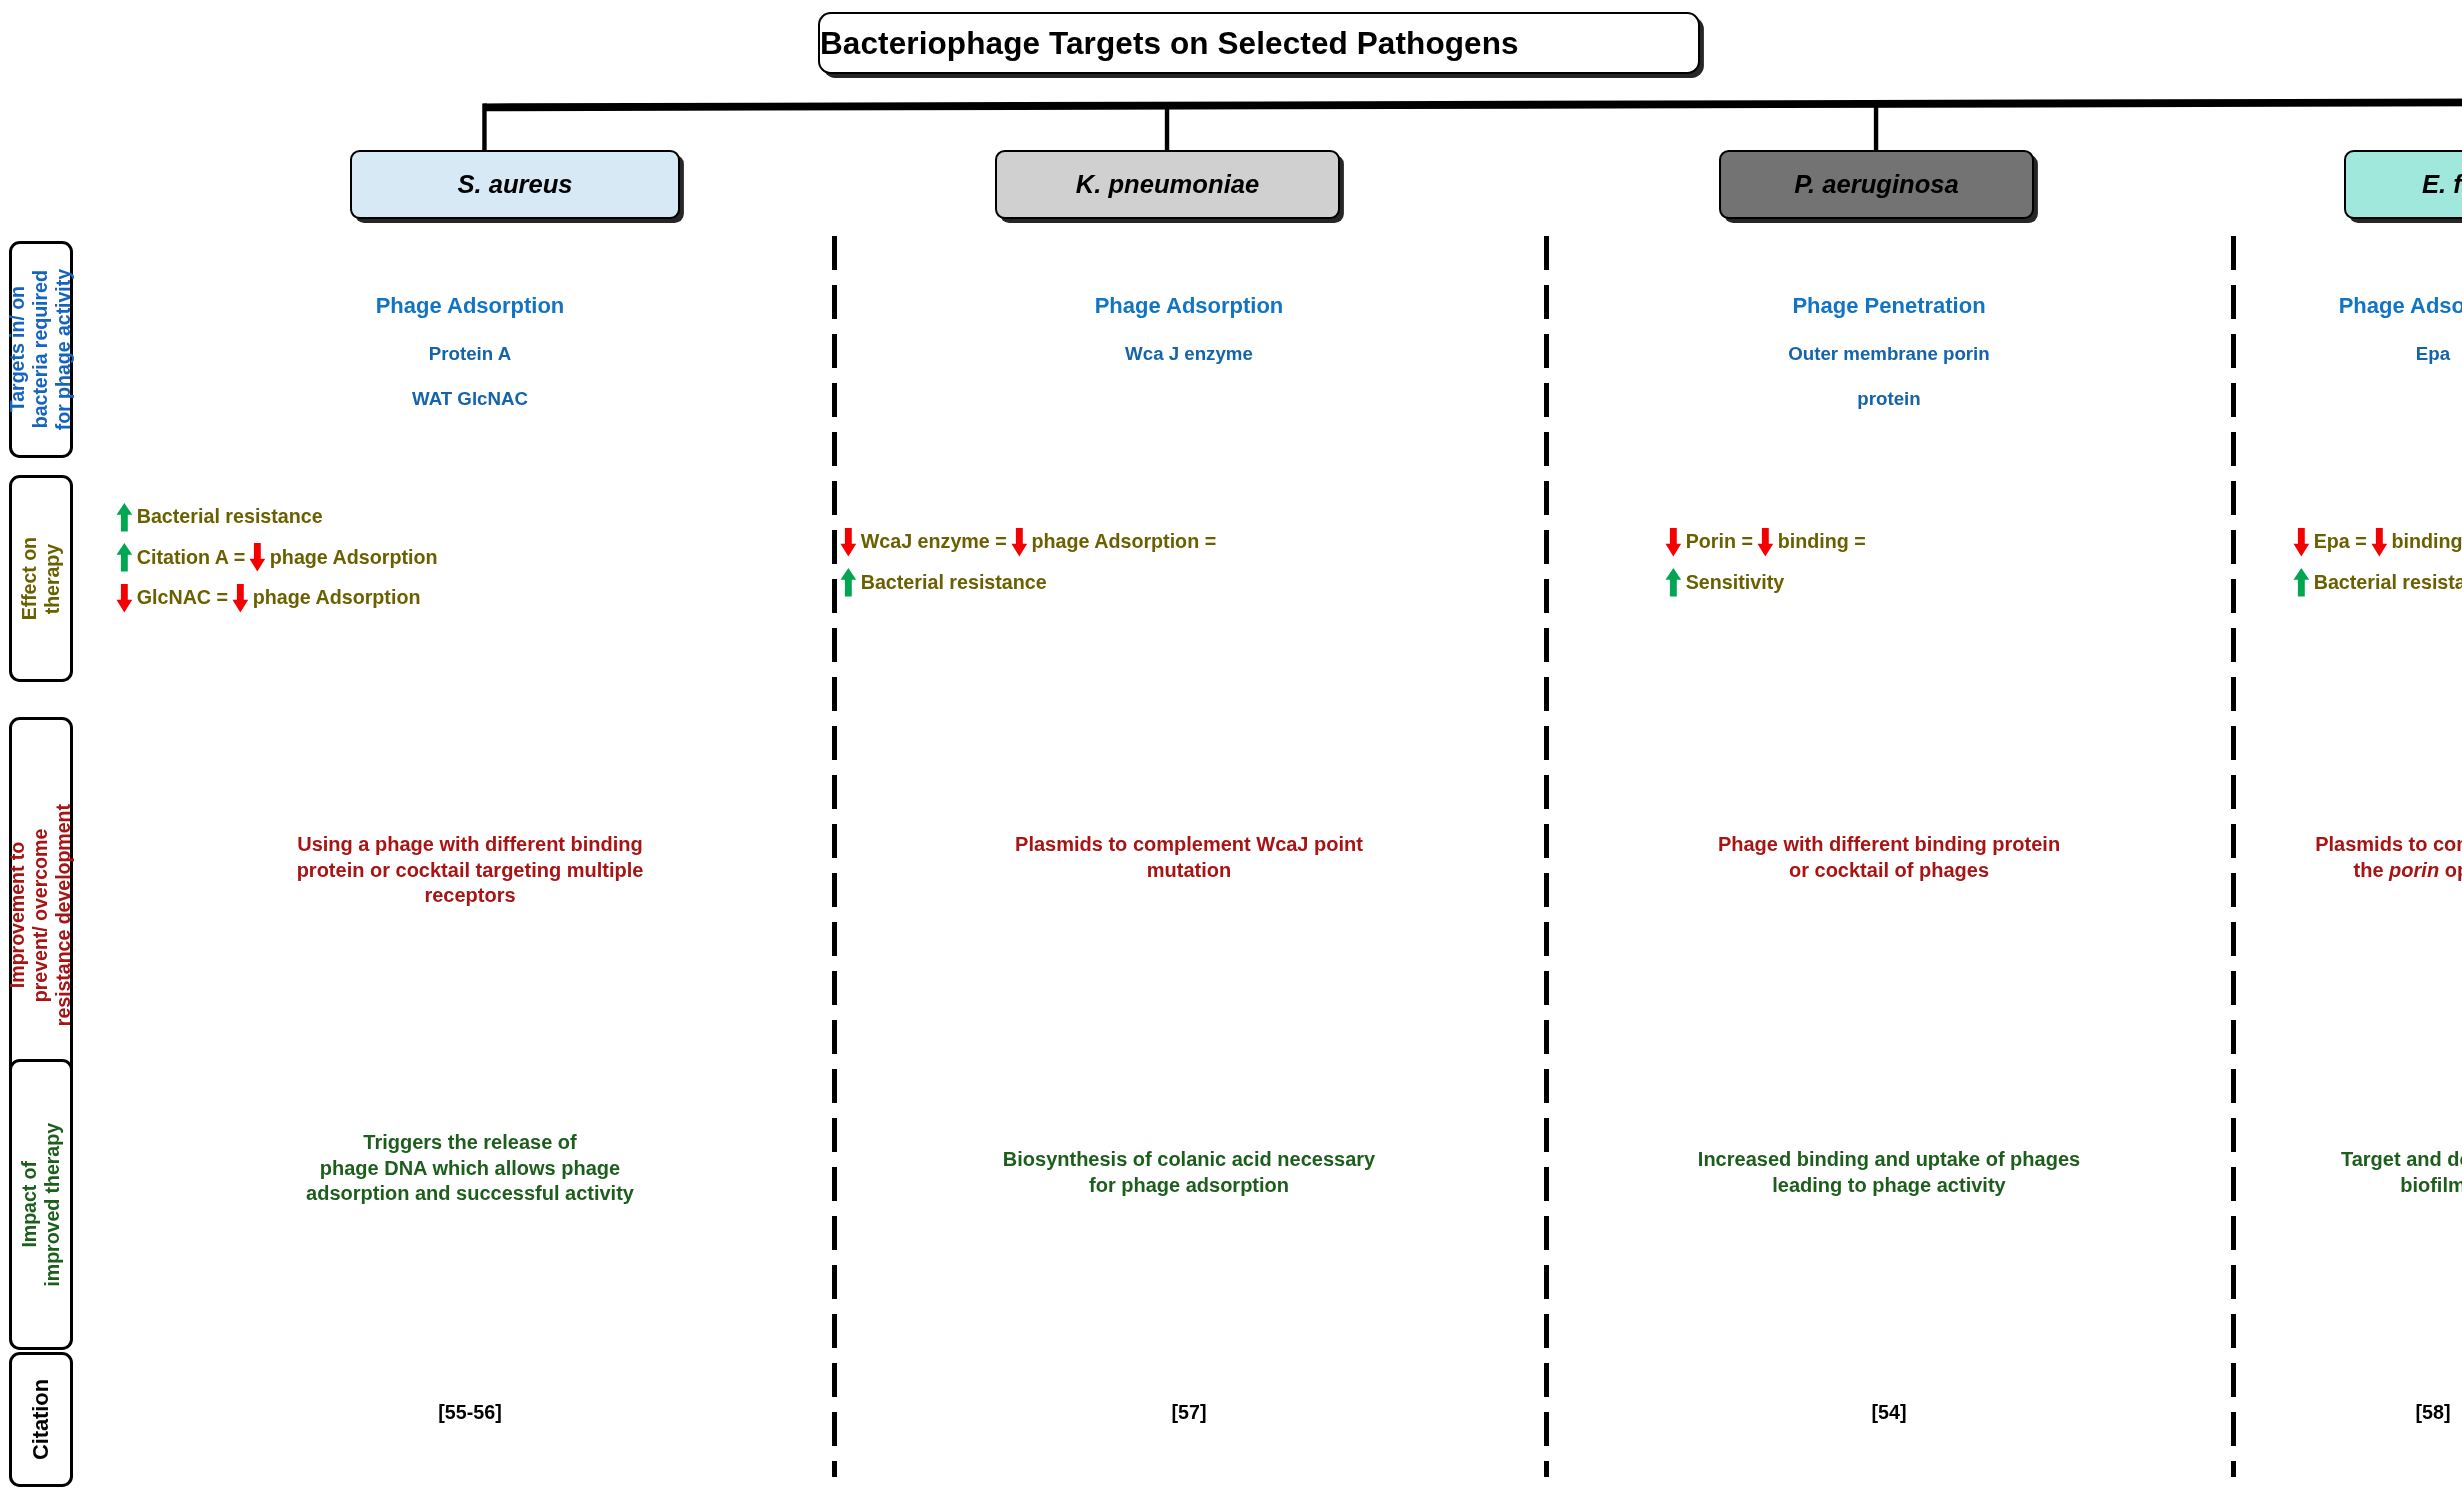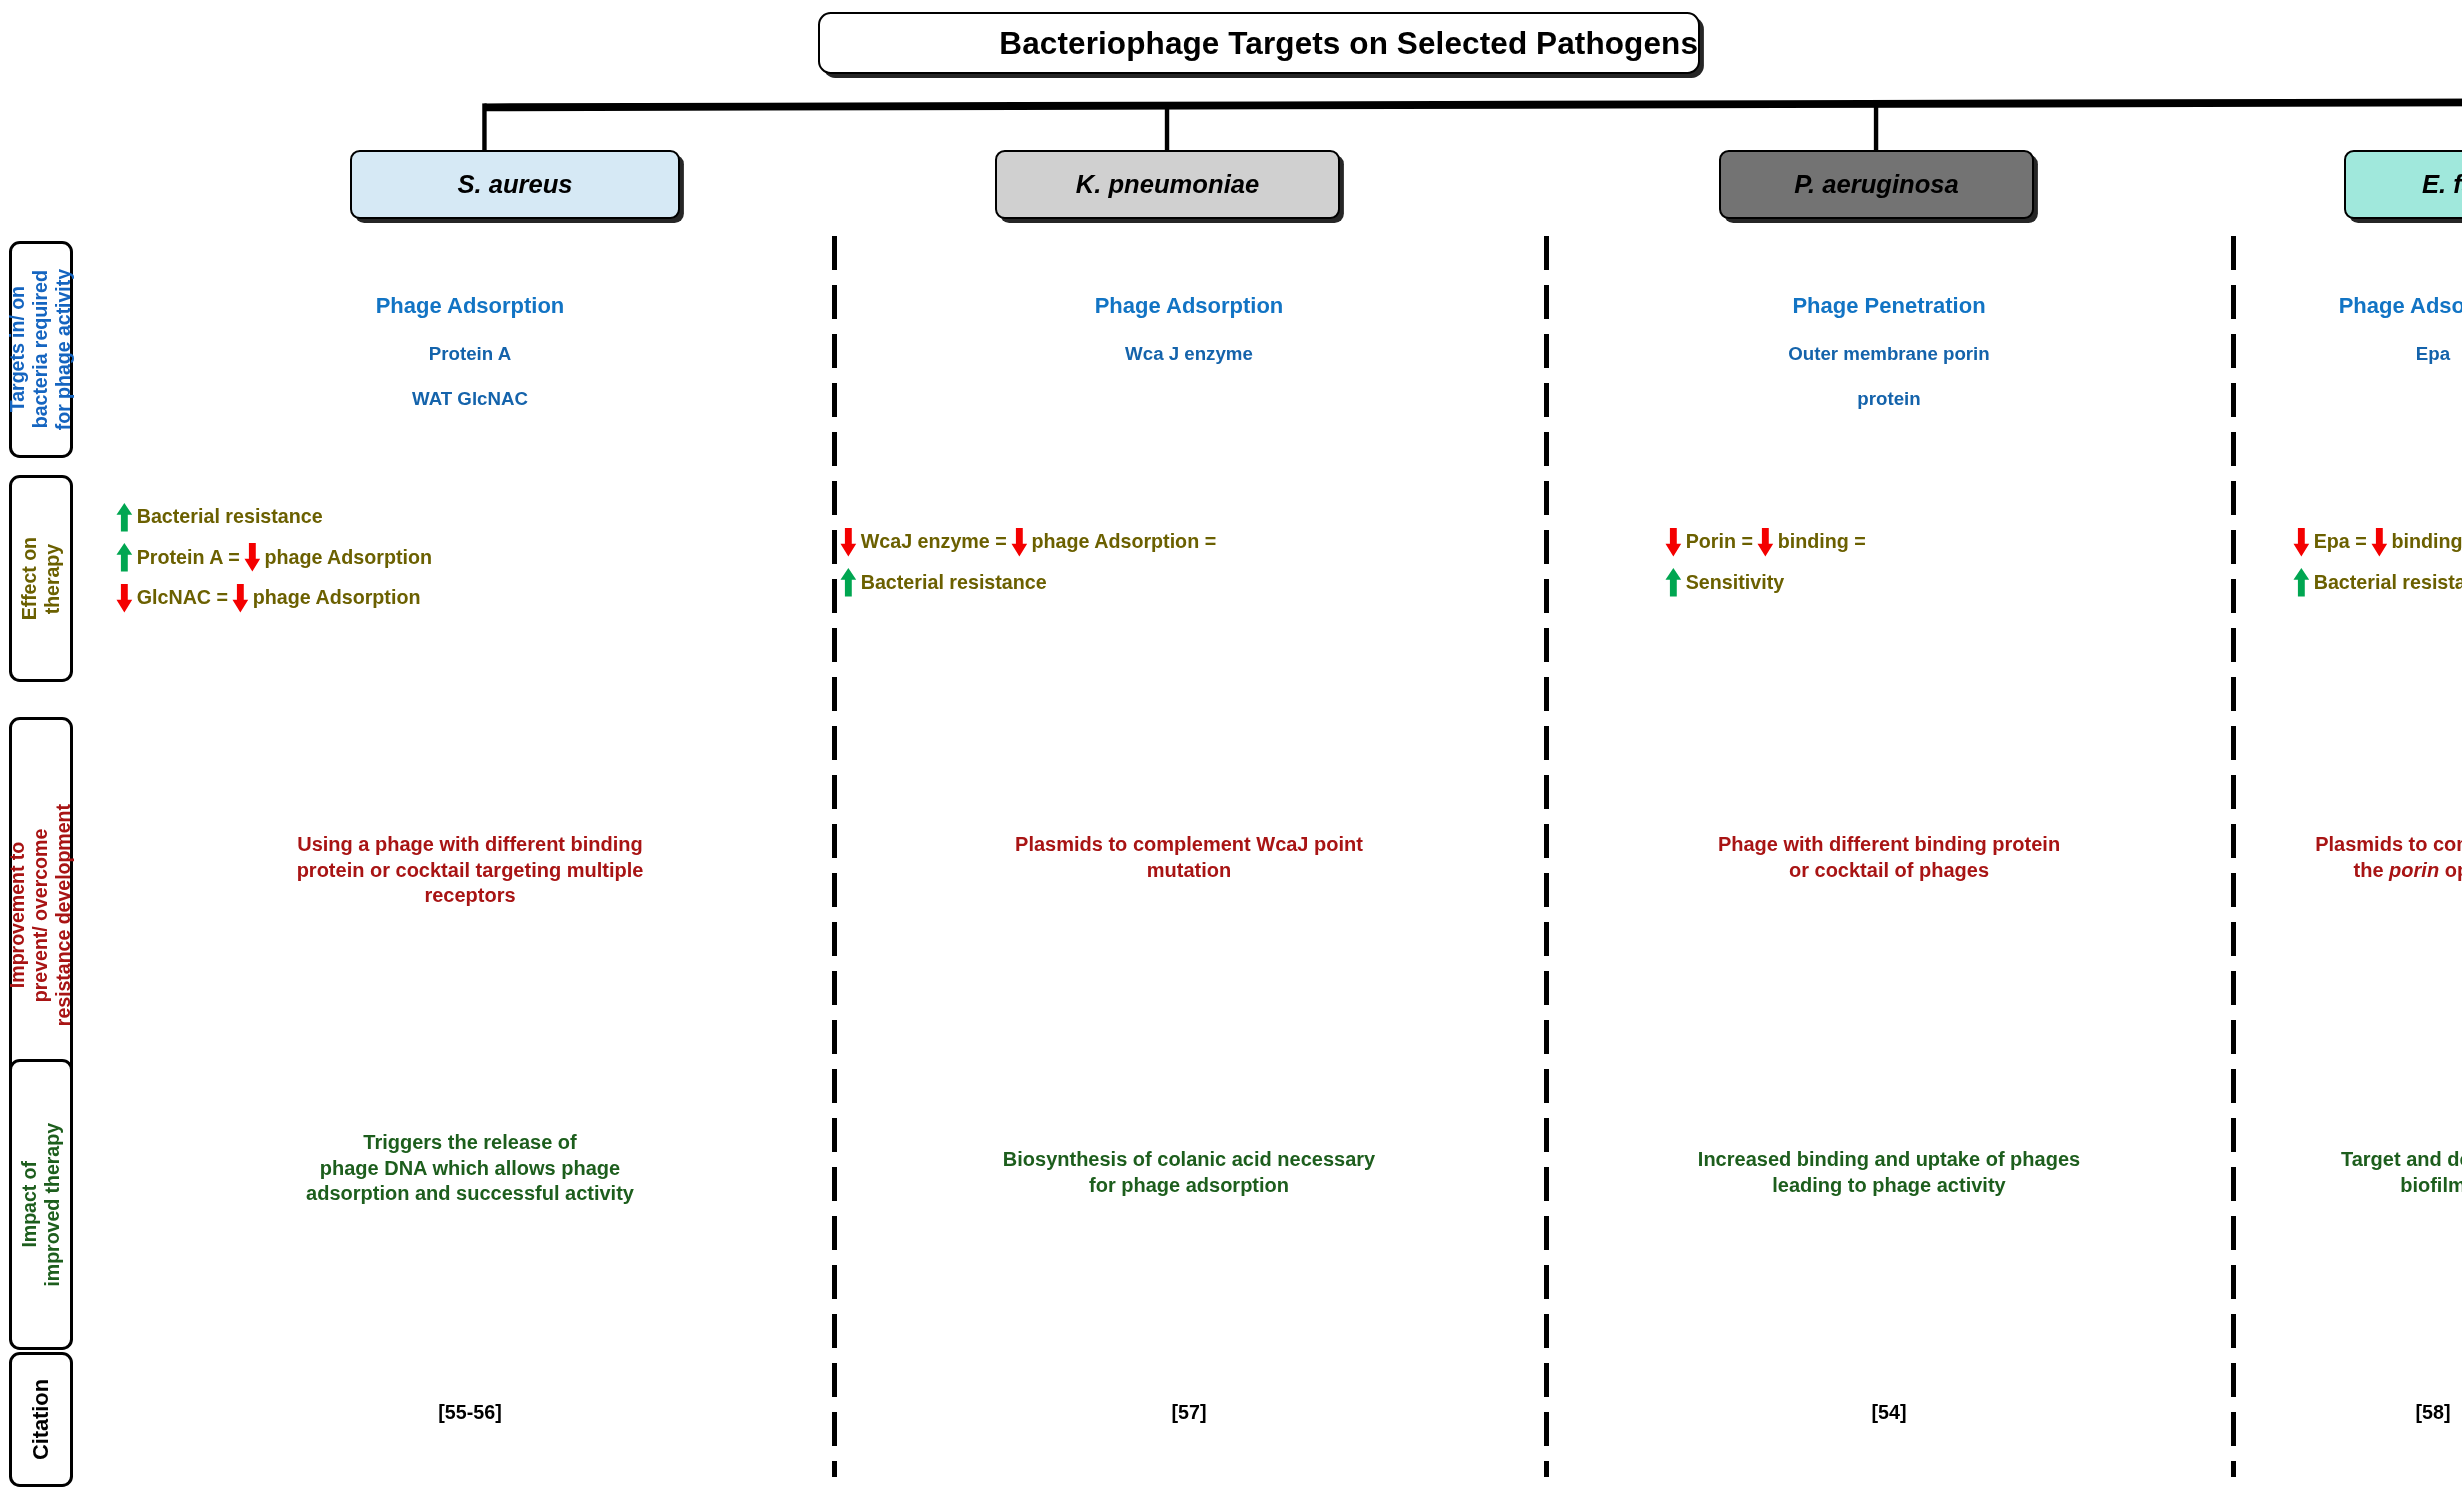--- a/index.html
+++ b/index.html
@@ -5,21 +5,21 @@
   html,body{margin:0;padding:0;background:#ffffff;}
   body{
     width:2630px;height:1494px;position:relative;overflow:hidden;
     font-family:"Liberation Sans","DejaVu Sans",sans-serif;
   }
 
   
   #title-box{
     position:absolute;left:818px;top:12.3px;width:882px;height:62px;
     border:2.5px solid #000;border-radius:12.8px;background:#fff;
-    display:flex;align-items:center;justify-content:flex-end;
+    display:flex;align-items:center;justify-content:flex-start;
     box-shadow:4.4px 4.4px 0 -0.5px rgba(0,0,0,0.85);
     box-sizing:border-box;
   }
   #title-box span{font-size:31.5px;font-weight:bold;color:#000;letter-spacing:0.1px;white-space:nowrap;}
 
   
   #connector{position:absolute;left:0;top:74px;width:2630px;height:98px;pointer-events:none;}
 
   
   .species-box{
@@ -162,21 +162,21 @@
           </svg>
         </span>
         <span class="tx">Bacterial resistance</span>
       </div>
       <div class="eline">
         <span class="arrow">
           <svg viewBox="0 0 34 62">
             <path d="M17 2 L33 26 L24 26 L24 60 L10 60 L10 26 L1 26 Z" fill="#00a651"></path>
           </svg>
         </span>
-        <span class="tx">Protein A = </span>
+        <span class="tx">Citation A = </span>
         <span class="arrow">
           <svg viewBox="0 0 34 62">
             <path d="M17 60 L1 34 L10 34 L10 2 L24 2 L24 34 L33 34 Z" fill="#f40000"></path>
           </svg>
         </span>
         <span class="tx"> phage Adsorption</span>
       </div>
       <div class="eline" style="margin-top: 3.9px;">
         <span class="arrow">
           <svg viewBox="0 0 34 62">

